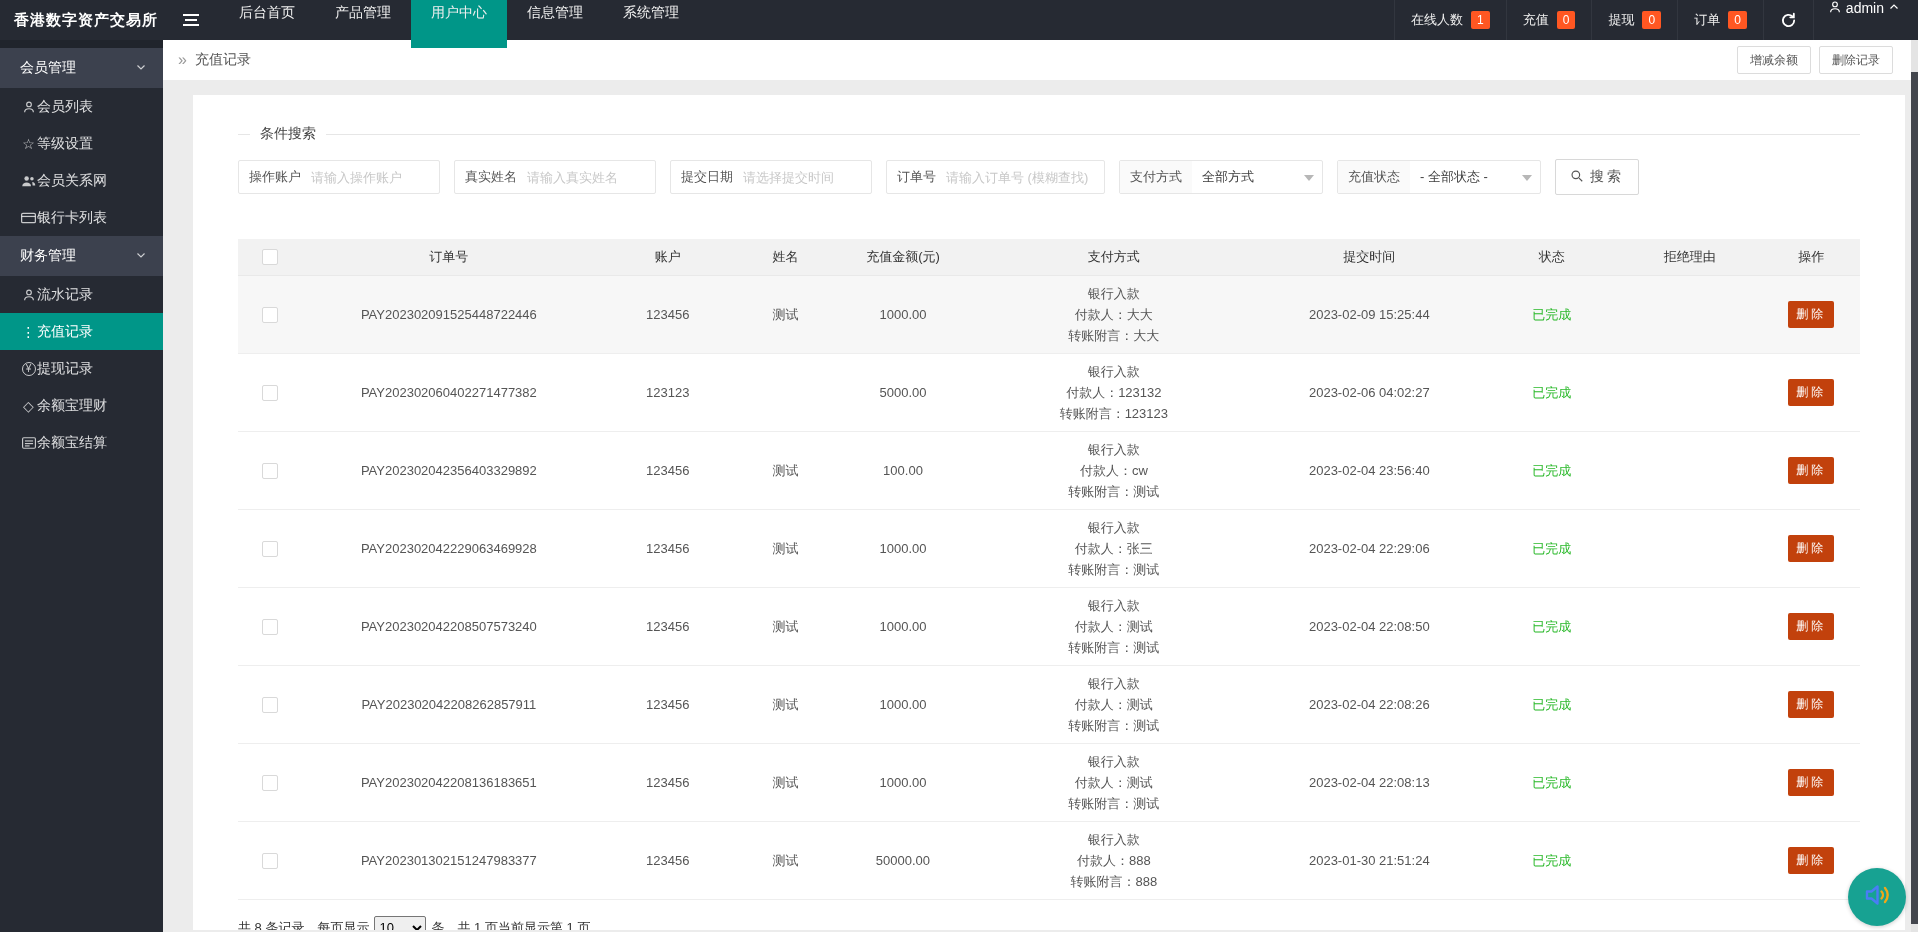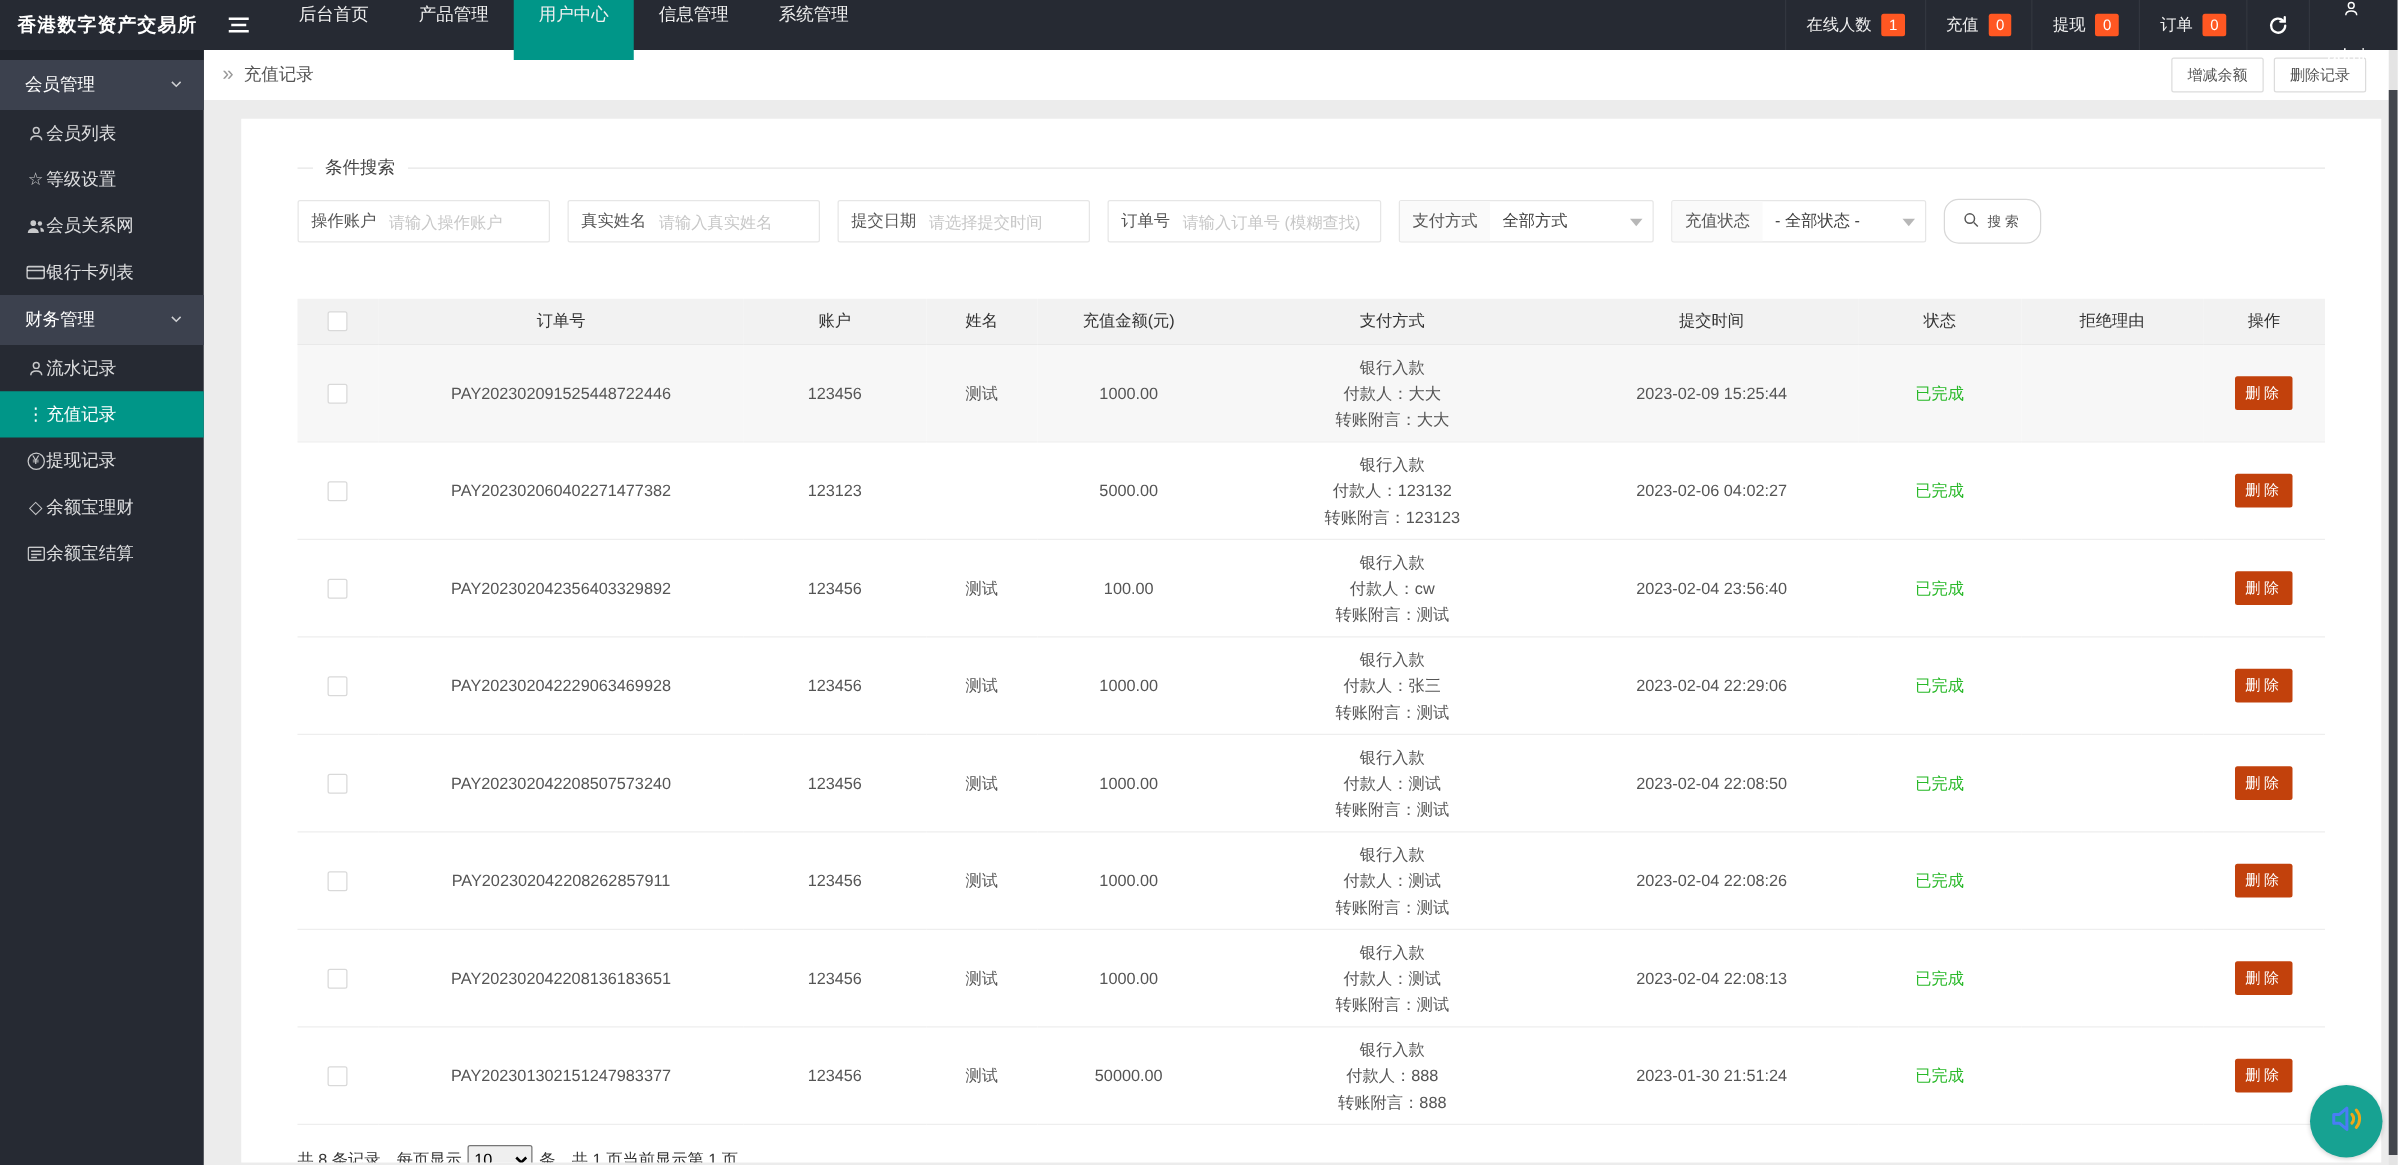--- a/index.html
+++ b/index.html
@@ -18,22 +18,22 @@
   .topnav { display:flex; height:55px;font-family:Liberation Mono, monospace; }
   .topnav .nav-item { padding:0 20px; line-height:40px; font-size:14px; color:#f0f0f0; cursor:pointer; }
   .topnav .nav-item.active { background:#009688; }
   .top-right { margin-left:auto; display:flex; align-items:center; height:40px; }
   .stat { display:flex; align-items:center; height:40px; padding:0 16px; font-size:13px;
     color:#f0f0f0; cursor:pointer; border-left:1px solid rgba(255,255,255,.06); }
   .badge { background:#ff5722; color:#fff; font-size:12px; line-height:18px; height:18px;
     padding:0 6px; border-radius:2px; margin-left:8px; }
   .refresh { padding:0 16px; height:40px; display:flex; align-items:center; cursor:pointer;
     border-left:1px solid rgba(255,255,255,.06); }
-  .userbox { display:flex; align-items:center; gap:19px; height:40px; padding:0 18px 0 14px;
-    font-size:14px; cursor:pointer; border-left:1px solid rgba(255,255,255,.06);flex-direction:column; }
+  .userbox { display:flex; gap:4px; height:40px; padding:0 18px 0 14px;
+    font-size:14px; cursor:pointer; border-left:1px solid rgba(255,255,255,.06); }
 
   
   .sidebar { position:absolute; top:40px; left:0; width:163px; height:892px;
     background:#262a33; z-index:20; }
   .side-gap { height:8px; background:#20242c; }
   .side-section { height:40px; background:#3c414e; color:#fff; font-size:14px;
     display:flex; align-items:center; justify-content:space-between; padding:0 16px 0 20px; cursor:pointer; }
   .side-item { height:37px; display:flex; align-items:center; padding-left:20px; gap:0;
     color:rgba(255,255,255,.85); font-size:14px; cursor:pointer; }
   .side-item .sicon { width:17px; display:inline-flex; justify-content:center; align-items:center;
@@ -66,21 +66,21 @@
   .sgroup.sel .slabel { background:#fafafa; align-self:stretch; display:flex; align-items:center; }
   .sgroup input { border:none; outline:none; width:128px; font-size:13px; color:#ec4899; padding-right:8px;
     font-family:inherit; background:transparent; }
   .sgroup input.wide { width:158px; }
   .sgroup input::placeholder { color:#c8c8c8; }
   .select-value { width:130px; padding:0 22px 0 10px; font-size:13px; color:#404040; position:relative;
     cursor:pointer; }
   .caret-down { position:absolute; right:8px; top:50%; margin-top:-2px; width:0; height:0;
     border-left:5px solid transparent; border-right:5px solid transparent; border-top:6px solid #b7b7b7; }
   .search-btn { height:36px; padding:0 14px; background:#fff; border:1px solid #d8d8d8;
-    border-radius:12px; display:flex; align-items:center; gap:6px; font-size:11px; color:#555;
+    border-radius:2px; display:flex; align-items:center; gap:6px; font-size:14px; color:#555;
     cursor:pointer; font-family:inherit; letter-spacing:3px; }
 
   table.grid { width:100%; border-collapse:collapse; margin-top:44px; table-layout:fixed; }
   .grid thead th { background:#f2f2f2; height:36px; font-weight:normal; font-size:13px; color:#333;
     text-align:center; border-bottom:1px solid #e9e9e9; }
   .grid tbody td { text-align:center; font-size:13px; color:#555; line-height:21px;
     padding:7px 4px; border-bottom:1px solid #eee; }
   .grid tr.row-hover td { background:#f7f7f7; }
   .grid .status-cell { color:#2ab92a; }
   .pay-cell div { line-height:21px; }

